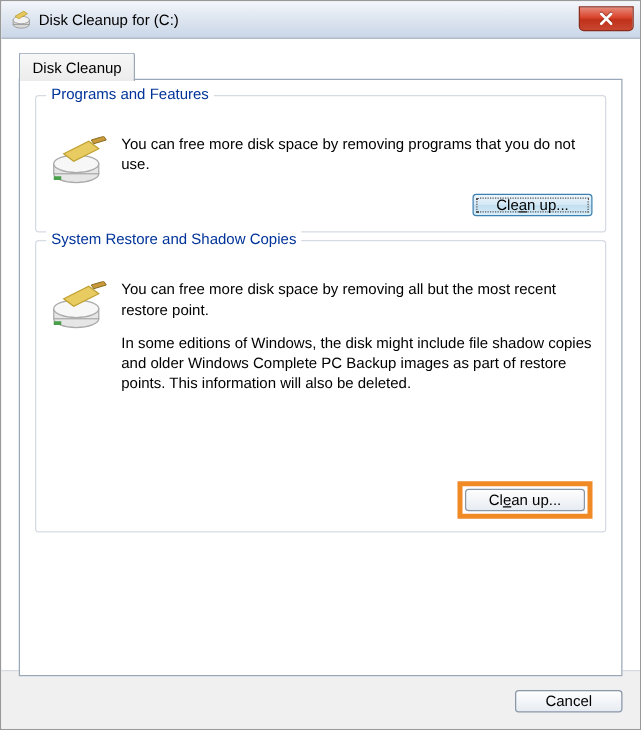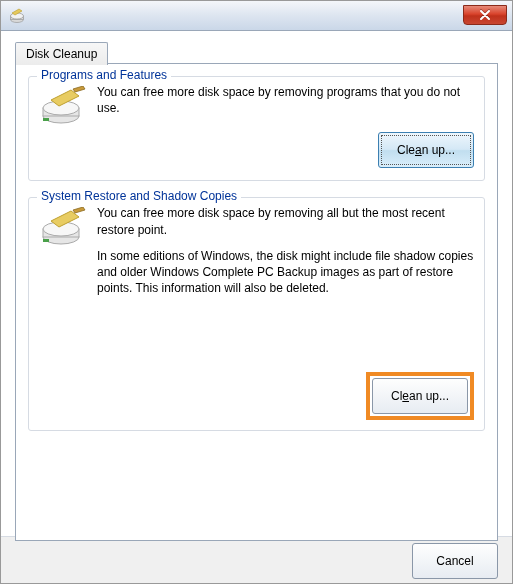--- a/index.html
+++ b/index.html
@@ -77,22 +77,22 @@
     border: 1px solid #9aa7b8;
     background: #fff;
     padding: 12px 12px 12px 12px;
     height: 478px;
     position: relative;
     z-index: 1;
   }
   .groupbox {
     border: 1px solid #d6dbe3;
     border-radius: 3px;
-    margin-bottom: 16px;
-    padding: 1px 10px 12px 10px;
+    margin-bottom: 6px;
+    padding: 24px 10px 12px 10px;
     position: relative;
   }
   .groupbox-legend {
     position: absolute;
     top: -9px;
     left: 8px;
     background: #fff;
     padding: 0 4px;
     color: #003399;
     font-size: 12px;
@@ -114,21 +114,21 @@
     line-height: 1.35;
   }
   .grp-text p { margin: 0 0 10px 0; }
   .btn-row {
     display: flex;
     justify-content: flex-end;
     margin-top: 6px;
   }
   .win-btn {
     min-width: 96px;
-    height: 36px;
+    height: 18px;
     padding: 0 12px;
     border: 1px solid #8a97a8;
     border-radius: 3px;
     background: linear-gradient(to bottom,#fefefe,#e7ecf2);
     font-size: 12px;
     font-family: inherit;
     cursor: default;
     display: inline-flex;
     align-items: center;
     justify-content: center;
@@ -162,20 +162,21 @@
 
 <div class="titlebar">
   <span class="title-icon">
     <svg viewBox="0 0 16 16" width="16" height="16">
       <ellipse cx="8" cy="11.5" rx="6.5" ry="3" fill="#d9d9d9" stroke="#999" stroke-width="0.7"></ellipse>
       <rect x="1.5" y="8" width="13" height="3.5" fill="#d9d9d9" stroke="#999" stroke-width="0.7"></rect>
       <ellipse cx="8" cy="8" rx="6.5" ry="3" fill="#f2f2f2" stroke="#999" stroke-width="0.7"></ellipse>
       <path d="M3 5 L10 1 L13 3 L6 7 Z" fill="#e6c95c" stroke="#b89a2a" stroke-width="0.6"></path>
     </svg>
   </span>
+  <span class="title-text">Disk Cleanup for  (C:)</span>
   <div class="close-btn">
     <svg viewBox="0 0 10 10" width="10" height="10">
       <path d="M1 1 L9 9 M9 1 L1 9" stroke="#fff" stroke-width="2" stroke-linecap="round"></path>
     </svg>
   </div>
 </div>
 
 <div class="dialog-body">
   <div class="tabstrip">
     <div class="tab">Disk Cleanup</div>

